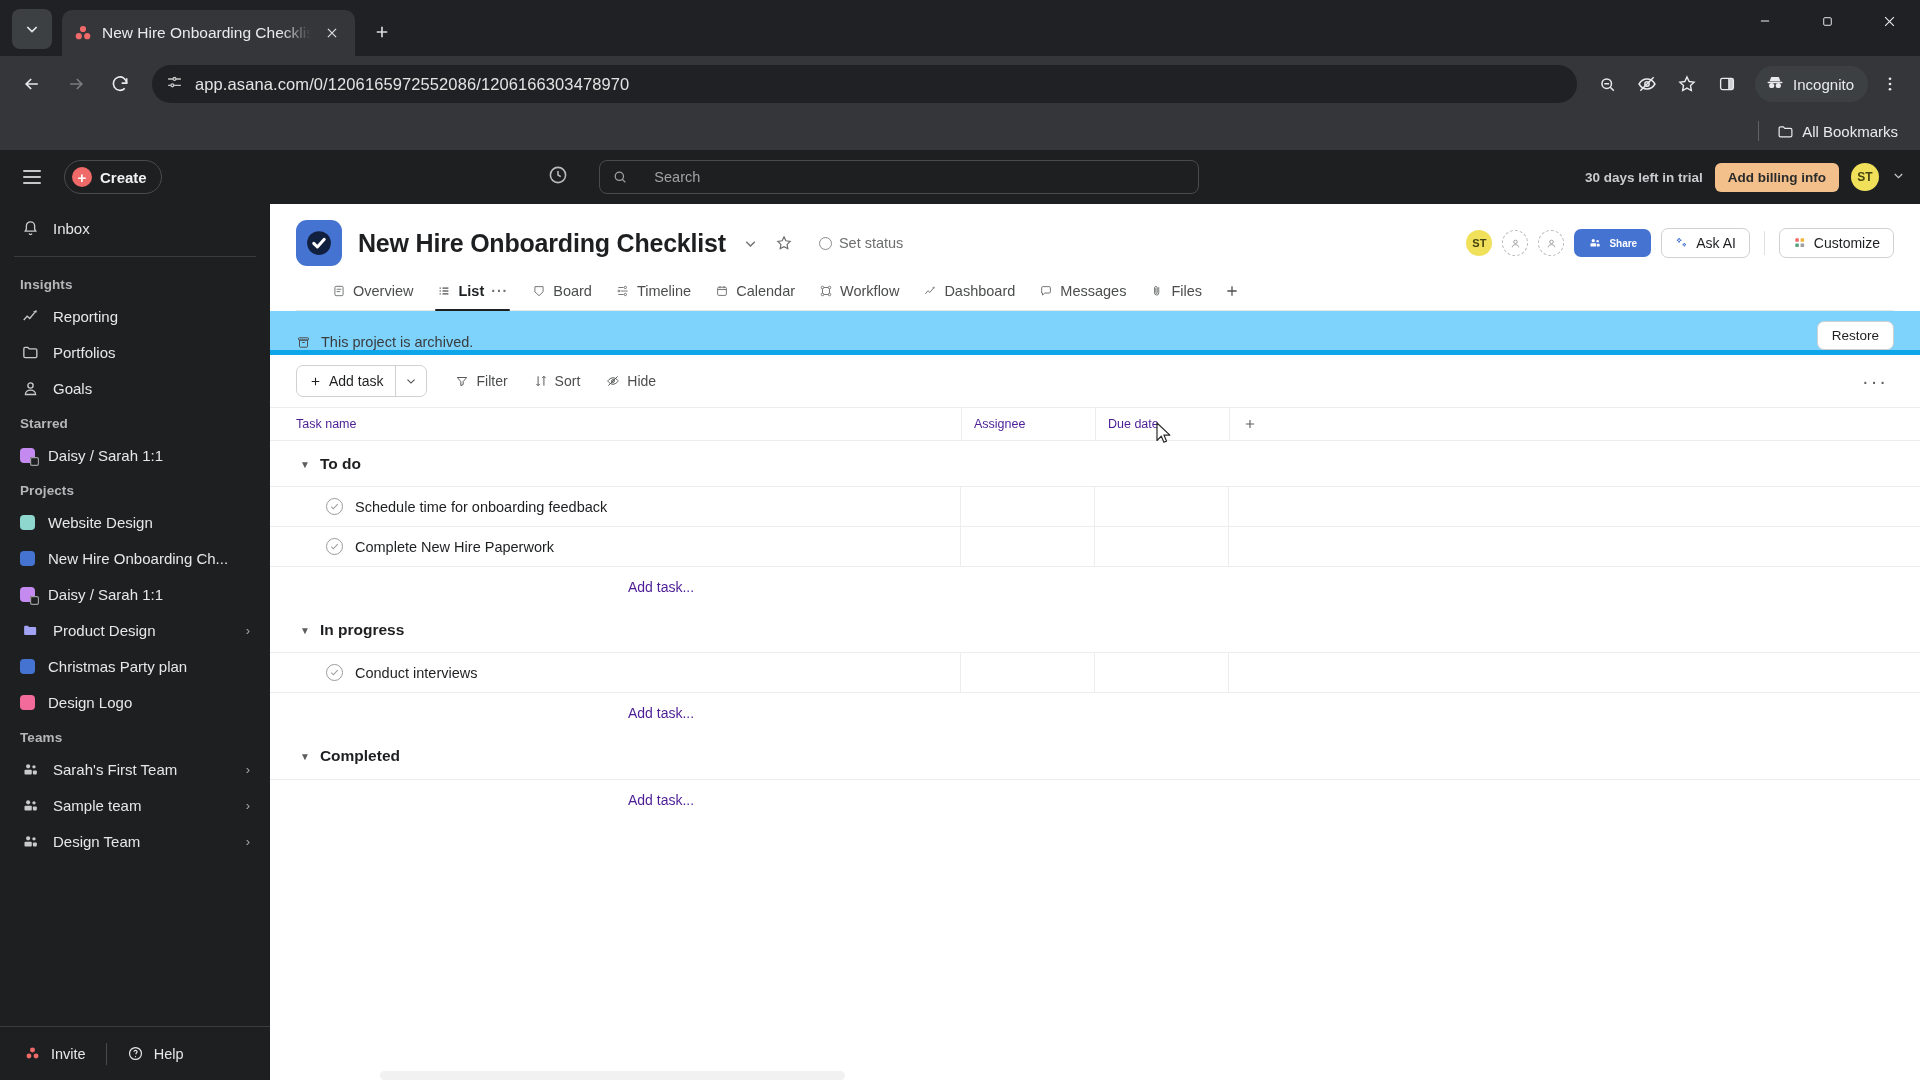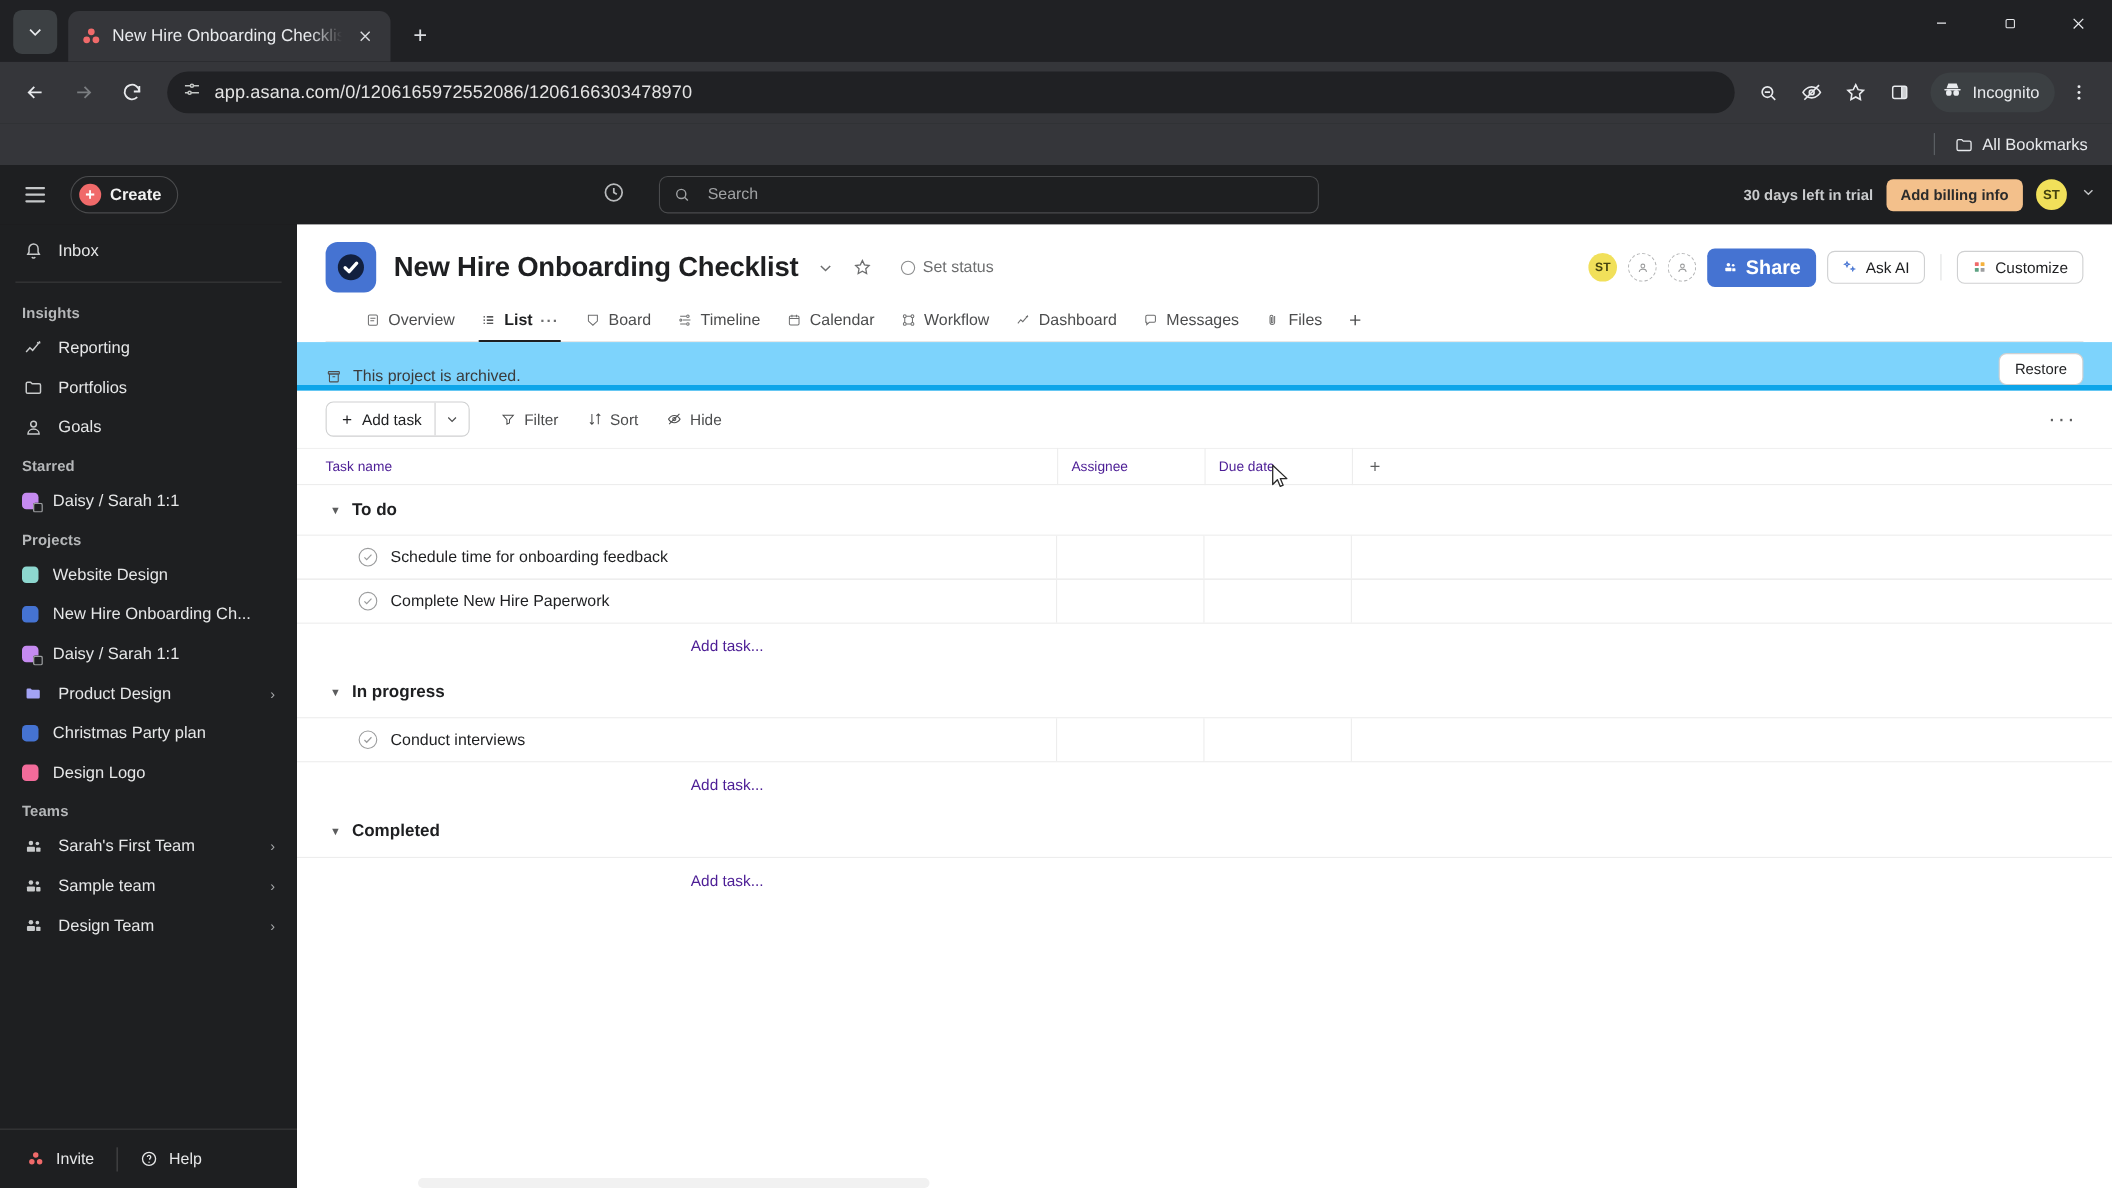--- a/index.html
+++ b/index.html
@@ -72,21 +72,21 @@
     gap:8px; padding: 0 14px 0 7px; color:#f1f1f1; font-size:15px; font-weight:600; cursor:pointer; background:#1e1f21;
   }
   .create-plus {
     width:20px;height:20px;border-radius:50%;background:#f06a6a;color:#fff;display:flex;align-items:center;justify-content:center;
     font-size:15px; line-height:1; font-weight:700;
   }
   .topbar-center { flex:1; display:flex; align-items:center; justify-content:center; gap:26px; }
   .clock-ic { width:26px;height:26px; color:#b9bbbd; cursor:pointer;}
   .searchbox {
     width: 600px; height: 34px; border:1px solid #4a4b4d; border-radius:8px; background:#1e1f21;
-    display:flex; align-items:center; gap:15px; padding: 0 12px; cursor:text;
+    display:flex; align-items:center; gap:26px; padding: 0 12px; cursor:text;
   }
   .searchbox span { color:#a0a2a4; font-size:14.5px; }
   .topbar-right { display:flex; align-items:center; gap:12px; margin-left:auto; }
   .trial-text { color:#c9cbcd; font-size:13.5px; font-weight:600; }
   .billing-btn { background:#f3c08b; color:#2b2b2b; font-size:13.5px; font-weight:600; border-radius:6px; padding:7px 13px; cursor:pointer;}
   .avatar-st {
     width:28px;height:28px;border-radius:50%;background:#f1e05a;color:#46440f;display:flex;align-items:center;justify-content:center;
     font-size:12px;font-weight:700; cursor:pointer;
   }
   .chev-d { color:#c5c7c9; cursor:pointer; }
@@ -123,21 +123,21 @@
   .proj-icon {
     width:46px;height:46px;border-radius:11px;background:#4573d2;display:flex;align-items:center;justify-content:center; flex:0 0 46px;
   }
   .proj-title { font-size:25px; font-weight:700; color:#1e1f21; letter-spacing:-.2px;}
   .ph-ic { color:#6d6e6f; cursor:pointer; display:flex; align-items:center;}
   .set-status { display:flex; align-items:center; gap:7px; color:#6d6e6f; font-size:14.5px; cursor:pointer; margin-left:10px;}
   .set-status .ring { width:13px;height:13px;border:1.6px solid #8a8b8c;border-radius:50%; }
   .ph-right { margin-left:auto; display:flex; align-items:center; gap:10px; }
   .member-a { width:26px;height:26px;border-radius:50%;background:#f1e05a;color:#46440f;font-size:11px;font-weight:700;display:flex;align-items:center;justify-content:center;cursor:pointer;}
   .member-ghost { width:26px;height:26px;border-radius:50%;border:1.4px dashed #b6b7b8;display:flex;align-items:center;justify-content:center;color:#9b9c9d;cursor:pointer;}
-  .btn-blue { background:#4573d2;color:#fff;font-size:18px;font-weight:600;border-radius:7px;padding:7px 14px;display:flex;align-items:center;gap:7px;cursor:pointer;}
+  .btn-blue { background:#4573d2;color:#fff;font-size:10px;font-weight:600;border-radius:7px;padding:7px 14px;display:flex;align-items:center;gap:7px;cursor:pointer;}
   .btn-ghost { background:#fff;border:1px solid #cfd0d1;color:#1e1f21;font-size:14px;border-radius:7px;padding:6px 13px;display:flex;align-items:center;gap:7px;cursor:pointer;}
   .vsep2 { width:1px; height:24px; background:#e0e1e2; margin: 0 4px; }
 
   .tabs { display:flex; align-items:center; gap:4px; padding: 10px 26px 0; border-bottom:1px solid #e8e8e8; }
   .tab-item {
     display:flex; align-items:center; gap:7px; padding: 7px 10px 11px; color:#4c4d4e; font-size:14.5px; cursor:pointer;
     position:relative; white-space:nowrap;
   }
   .tab-item.active { color:#1e1f21; font-weight:600; }
   .tab-item.active::after { content:""; position:absolute; left:8px; right:8px; bottom:-1px; height:2.5px; background:#1e1f21; border-radius:2px;}

